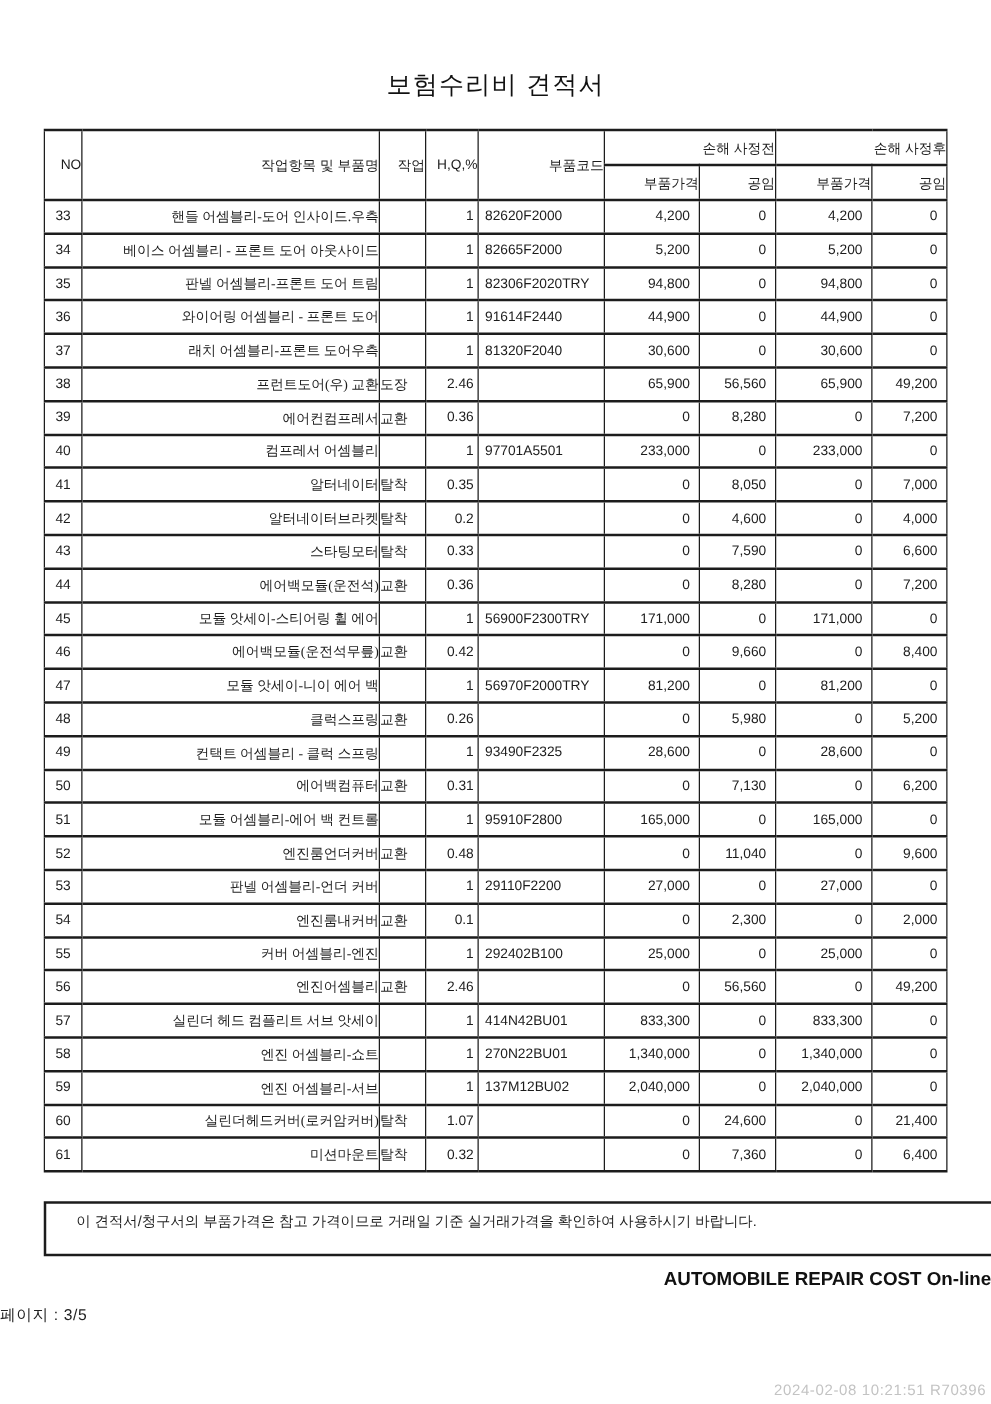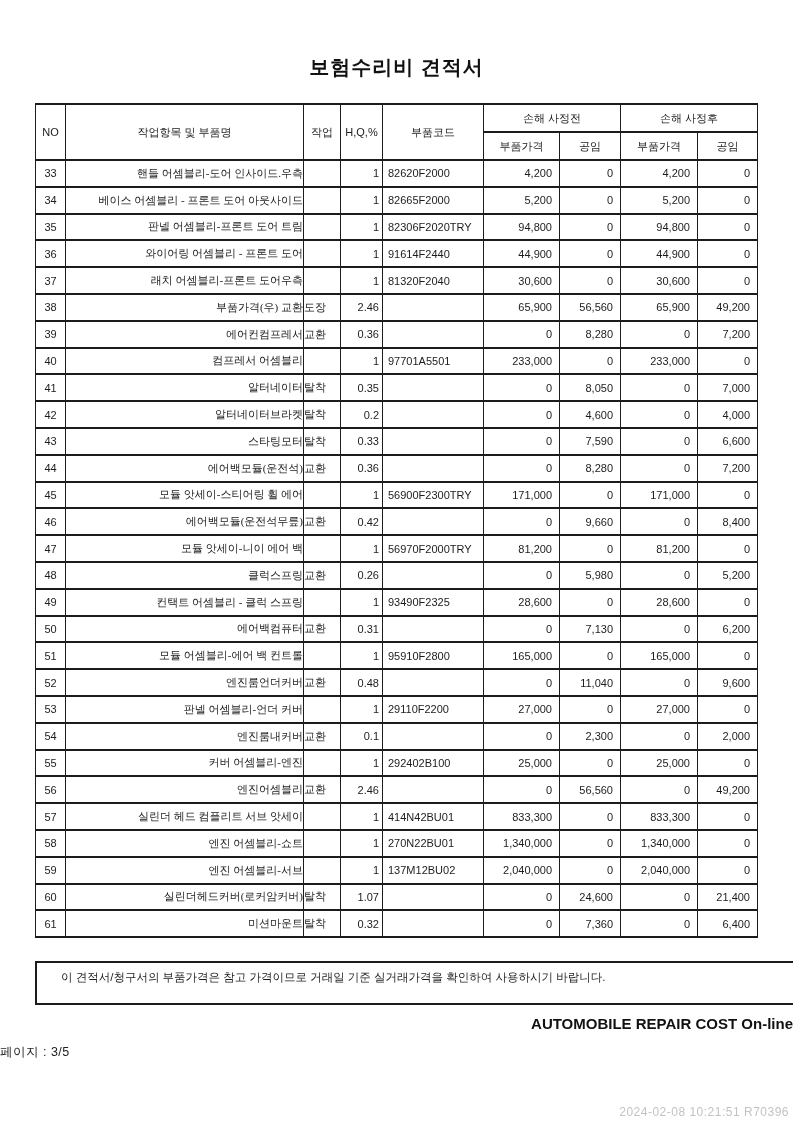--- a/index.html
+++ b/index.html
@@ -13,21 +13,21 @@
     color: #1c1c1c;
     overflow: hidden;
   }
   .doc-title {
     position: absolute;
     top: 54px; left: 0;
     width: 100%;
     margin: 0;
     text-align: center;
     font-size: 20px;
-    font-weight: bold;
+    font-weight: normal;
     letter-spacing: 1px;
     color: #111;
   }
   table.estimate {
     position: absolute;
     left: 35px; top: 103px;
     width: 722px;
     border-collapse: collapse;
     table-layout: fixed;
   }
@@ -37,21 +37,21 @@
     border-bottom-width: 2px;
     font-size: 11px;
     font-weight: normal;
     padding: 0;
     color: #1c1c1c;
     vertical-align: middle;
     overflow: hidden;
     white-space: nowrap;
   }
   .estimate thead tr { height: 28px; }
-  .estimate thead th { text-align: center; }
+  .estimate thead th { text-align: right; }
   .estimate tbody tr { height: 26.8px; }
   .estimate td.col-0 { text-align: center; }
   .estimate td.col-1 { text-align: right; padding-left: 18px; font-family: Liberation Serif, serif; }
   .estimate td.col-2 { }
   .estimate td.col-3 { text-align: right; padding-right: 3px; }
   .estimate td.col-4 { text-align: left; padding-left: 5px; }
   .estimate td.col-5, .estimate td.col-6,
   .estimate td.col-7, .estimate td.col-8 { text-align: right; padding-right: 7px; }
   .notice-box {
     position: absolute;
@@ -174,21 +174,21 @@
           <td class="col-2"></td>
           <td class="col-3">1</td>
           <td class="col-4">81320F2040</td>
           <td class="col-5">30,600</td>
           <td class="col-6">0</td>
           <td class="col-7">30,600</td>
           <td class="col-8">0</td>
         </tr>
         <tr>
           <td class="col-0">38</td>
-          <td class="col-1">부품가격(우) 교환</td>
+          <td class="col-1">프런트도어(우) 교환</td>
           <td class="col-2">도장</td>
           <td class="col-3">2.46</td>
           <td class="col-4"></td>
           <td class="col-5">65,900</td>
           <td class="col-6">56,560</td>
           <td class="col-7">65,900</td>
           <td class="col-8">49,200</td>
         </tr>
         <tr>
           <td class="col-0">39</td>

